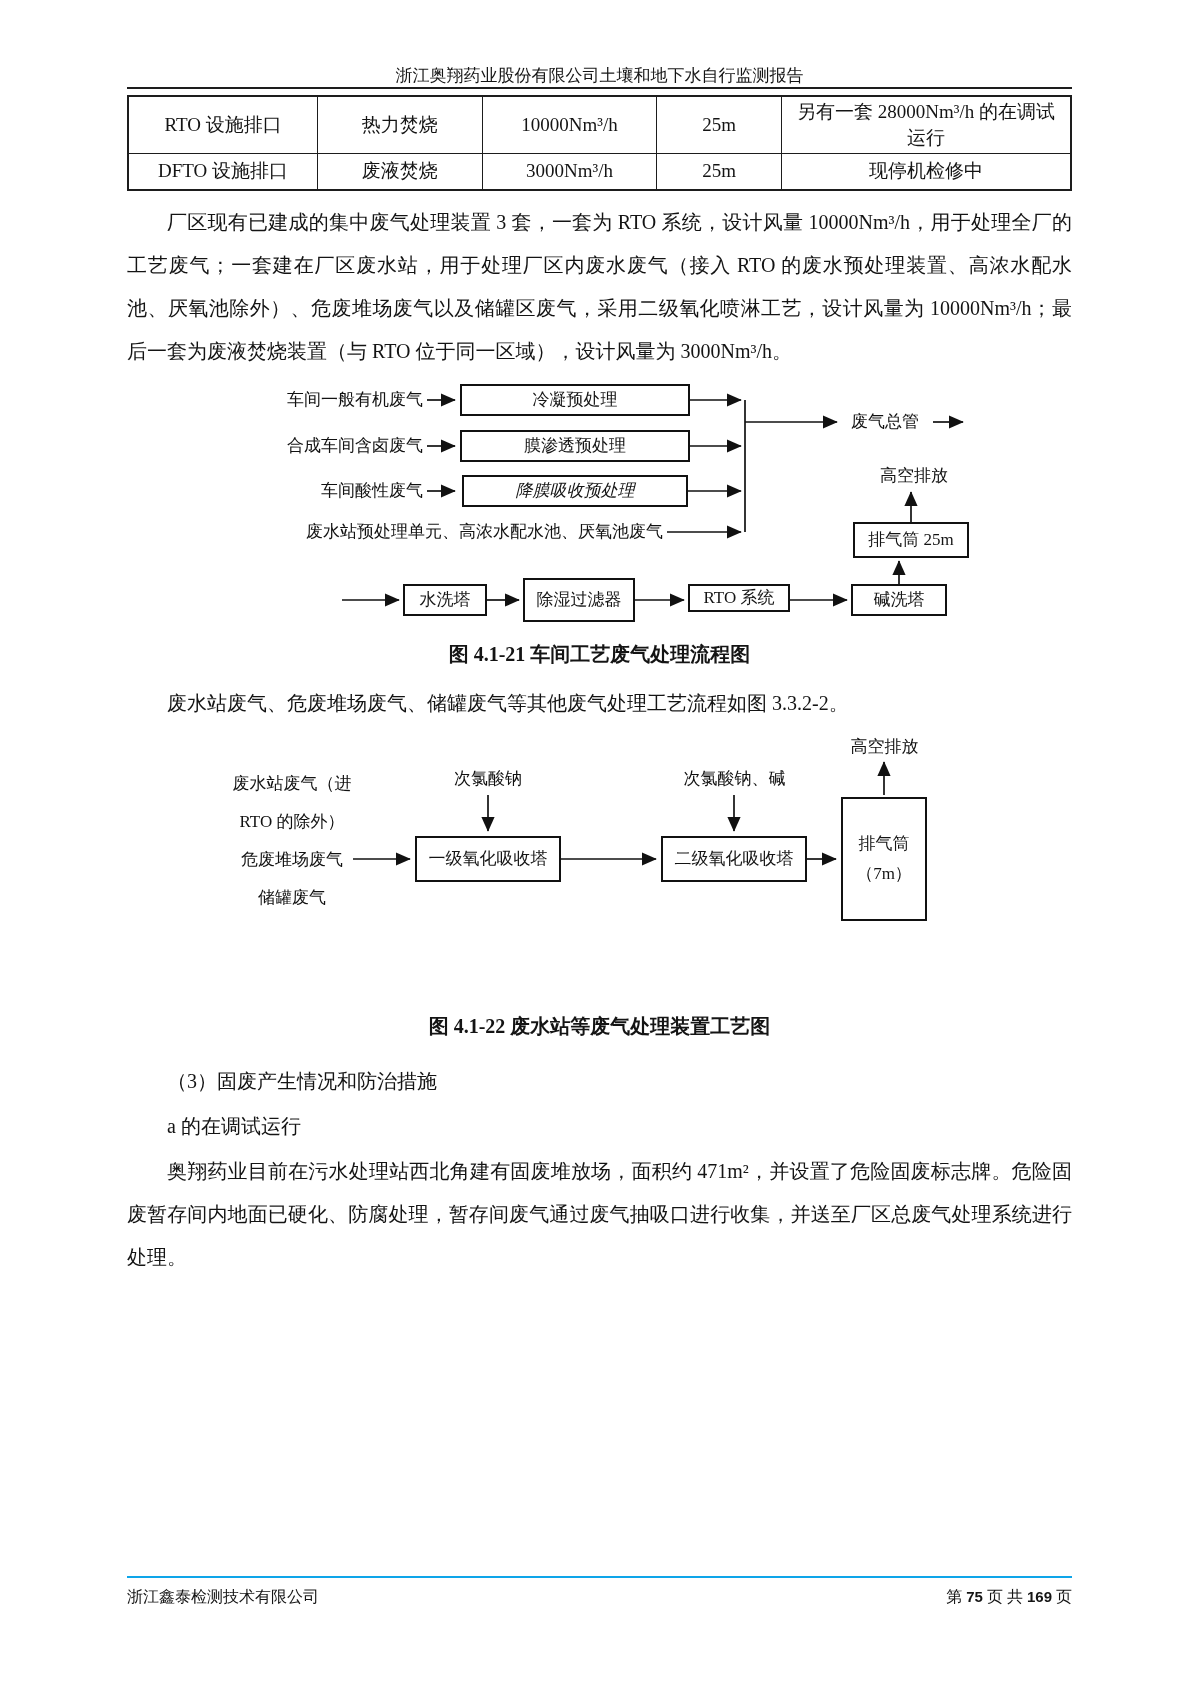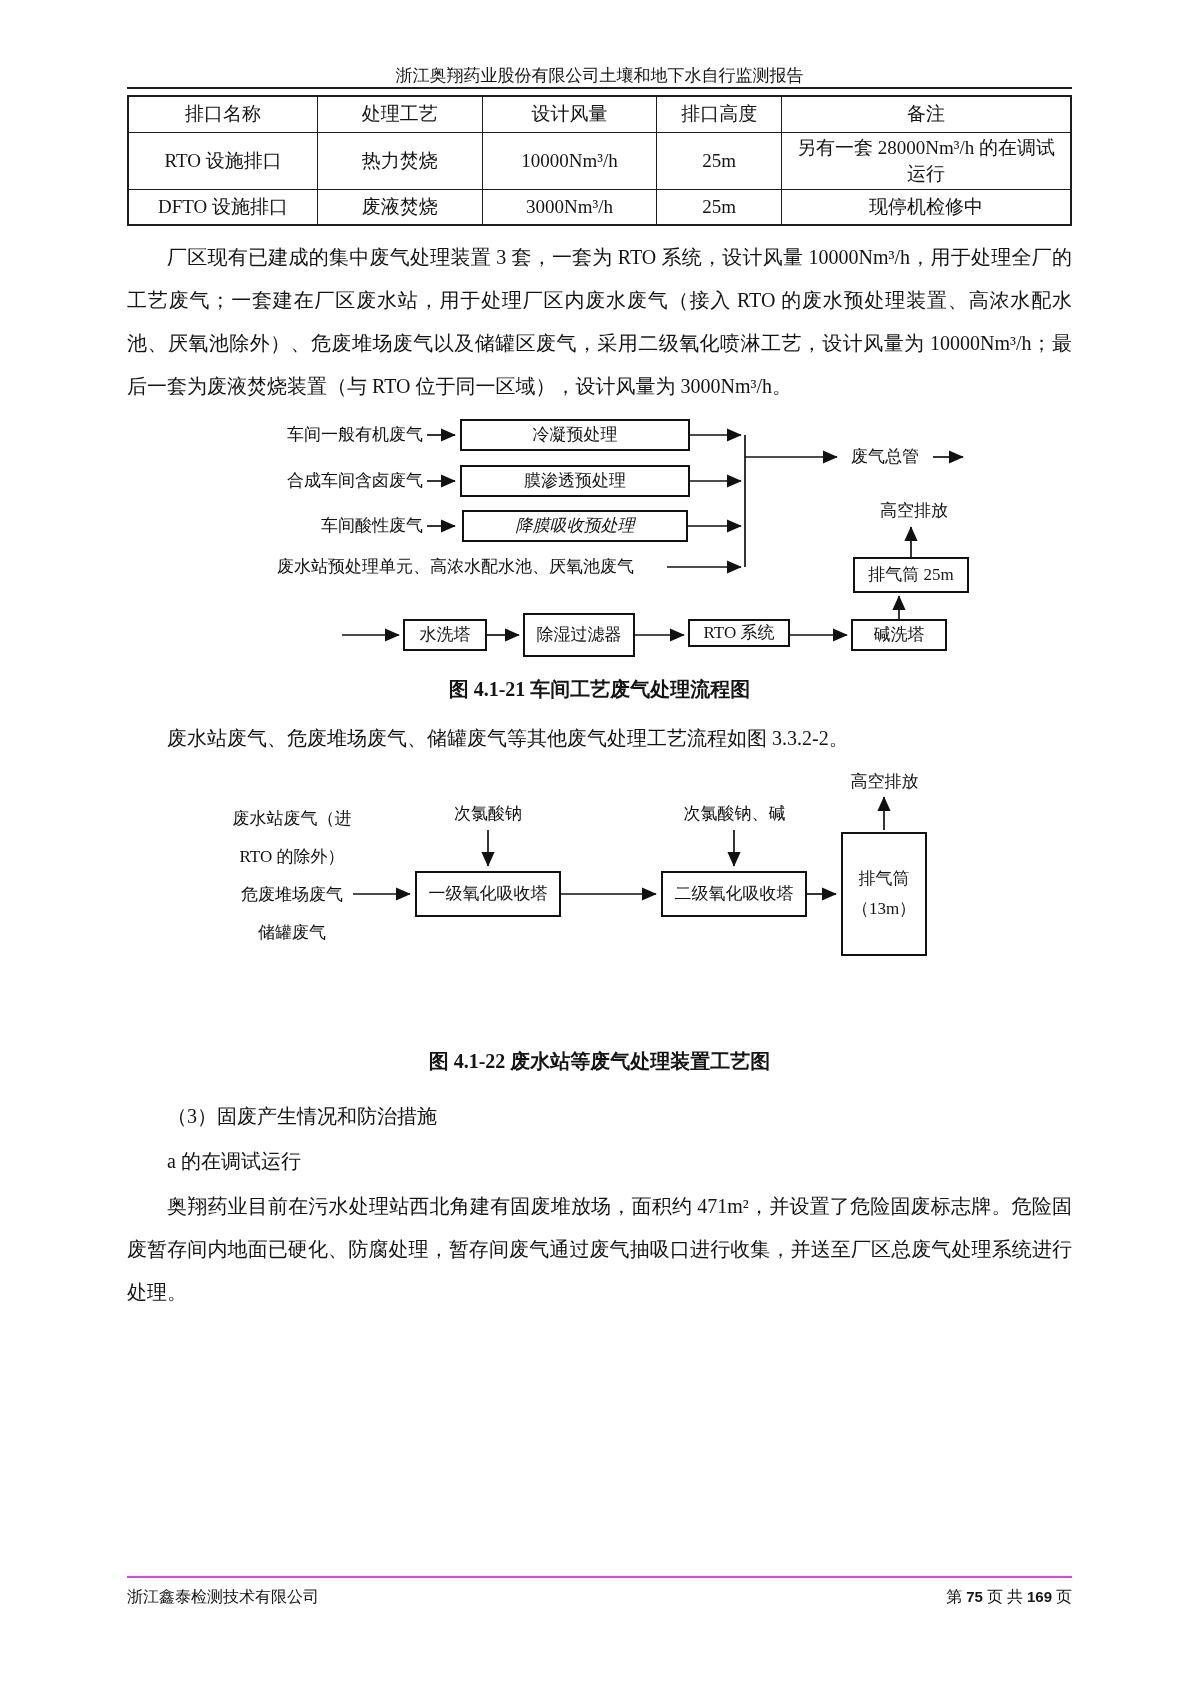--- a/index.html
+++ b/index.html
@@ -26,38 +26,38 @@
   p.body-text {
     font-size:20px; line-height:43px; text-align:justify; text-indent:2em;
   }
   .p1 { margin-top:10px; }
   .p2 { margin-top:14px; }
   .flow { position:relative; width:945px; }
   .flow1 { height:250px; margin-top:6px; }
   .flow2 { height:270px; margin-top:8px; }
   .flow svg.wires { position:absolute; left:0; top:0; }
   .fnode {
-    position:absolute; font-size:17px; line-height:24px; color:#111;
+    position:absolute; font-size:17px; line-height:24px; color:#111;text-align:right;
   }
   .fbox {
     position:absolute; background:#fff; border:2px solid #111;
     display:flex; align-items:center; justify-content:center;
     font-size:17px; text-align:center; line-height:22px;
   }
   .pre-line { white-space:pre-line; }
   .fig-caption { margin-top:12px; text-align:center; font-size:20px; font-weight:bold; }
   .fig-caption.c2 { margin-top:10px; }
   .heading { font-size:20px; line-height:43px; text-indent:2em; }
   .h3 { margin-top:20px; }
   .hA { margin-top:2px; }
   .p3 { margin-top:2px; }
   .p4 { margin-top:2px; line-height:42px; }
   .page-footer {
     position:absolute; left:127px; right:127px; top:1576px;
-    border-top:2px solid #d946ef; padding-top:9px;
+    border-top:2px solid #0ea5e9; padding-top:9px;
     display:flex; justify-content:space-between; font-size:16px;gap:36px;
   }
   .page-num { font-family:"Liberation Sans","DejaVu Sans",sans-serif; font-weight:bold; font-size:15px; }
 </style>
 </head>
 <body>
 
 <div class="page-header">浙江奥翔药业股份有限公司土壤和地下水自行监测报告</div>
 
 <div class="content">
@@ -65,27 +65,20 @@
 
   <table class="stat">
     <colgroup>
       <col style="width:190px">
         <col style="width:165px">
         <col style="width:175px">
         <col style="width:125px">
         <col style="width:290px">
     </colgroup>
     <tbody>
-      <tr class="h-row">
-        <th>排口名称</th>
-        <th>处理工艺</th>
-        <th>设计风量</th>
-        <th>排口高度</th>
-        <th>备注</th>
-      </tr>
       <tr class="r-2">
         <td>RTO 设施排口</td>
         <td>热力焚烧</td>
         <td>10000Nm³/h</td>
         <td>25m</td>
         <td>另有一套 28000Nm³/h 的在调试运行</td>
       </tr>
       <tr class="r-3">
         <td>DFTO 设施排口</td>
         <td>废液焚烧</td>
@@ -163,21 +156,21 @@
     <div class="fnode" style="left:700px; top:2px; width:115px; text-align:center;">高空排放</div>
     <div class="fnode pre-line" style="left:50px; top:32px; width:230px; text-align:center; line-height:38px;">废水站废气（进
 RTO 的除外）
 危废堆场废气
 储罐废气</div>
     <div class="fnode" style="left:296px; top:34px; width:130px; text-align:center;">次氯酸钠</div>
     <div class="fnode" style="left:520px; top:34px; width:175px; text-align:center;">次氯酸钠、碱</div>
     <div class="fbox" style="left:288px; top:103px; width:146px; height:46px;">一级氧化吸收塔</div>
     <div class="fbox" style="left:534px; top:103px; width:146px; height:46px;">二级氧化吸收塔</div>
     <div class="fbox pre-line" style="left:714px; top:64px; width:86px; height:124px; line-height:30px;">排气筒
-（13m）</div>
+（7m）</div>
   </div>
 
   <div class="fig-caption c2">图 4.1-22 废水站等废气处理装置工艺图</div>
 
   <div class="heading h3">（3）固废产生情况和防治措施</div>
   <div class="heading hA">a 的在调试运行</div>
 
   <p class="body-text p3">奥翔药业目前在污水处理站西北角建有固废堆放场，面积约 471m²，并设置了危险固废标志牌。危险固废暂存间内地面已硬化、防腐处理，暂存间废气通过废气抽吸口进行收集，并送至厂区总废气处理系统进行处理。</p>
 
 </div>

